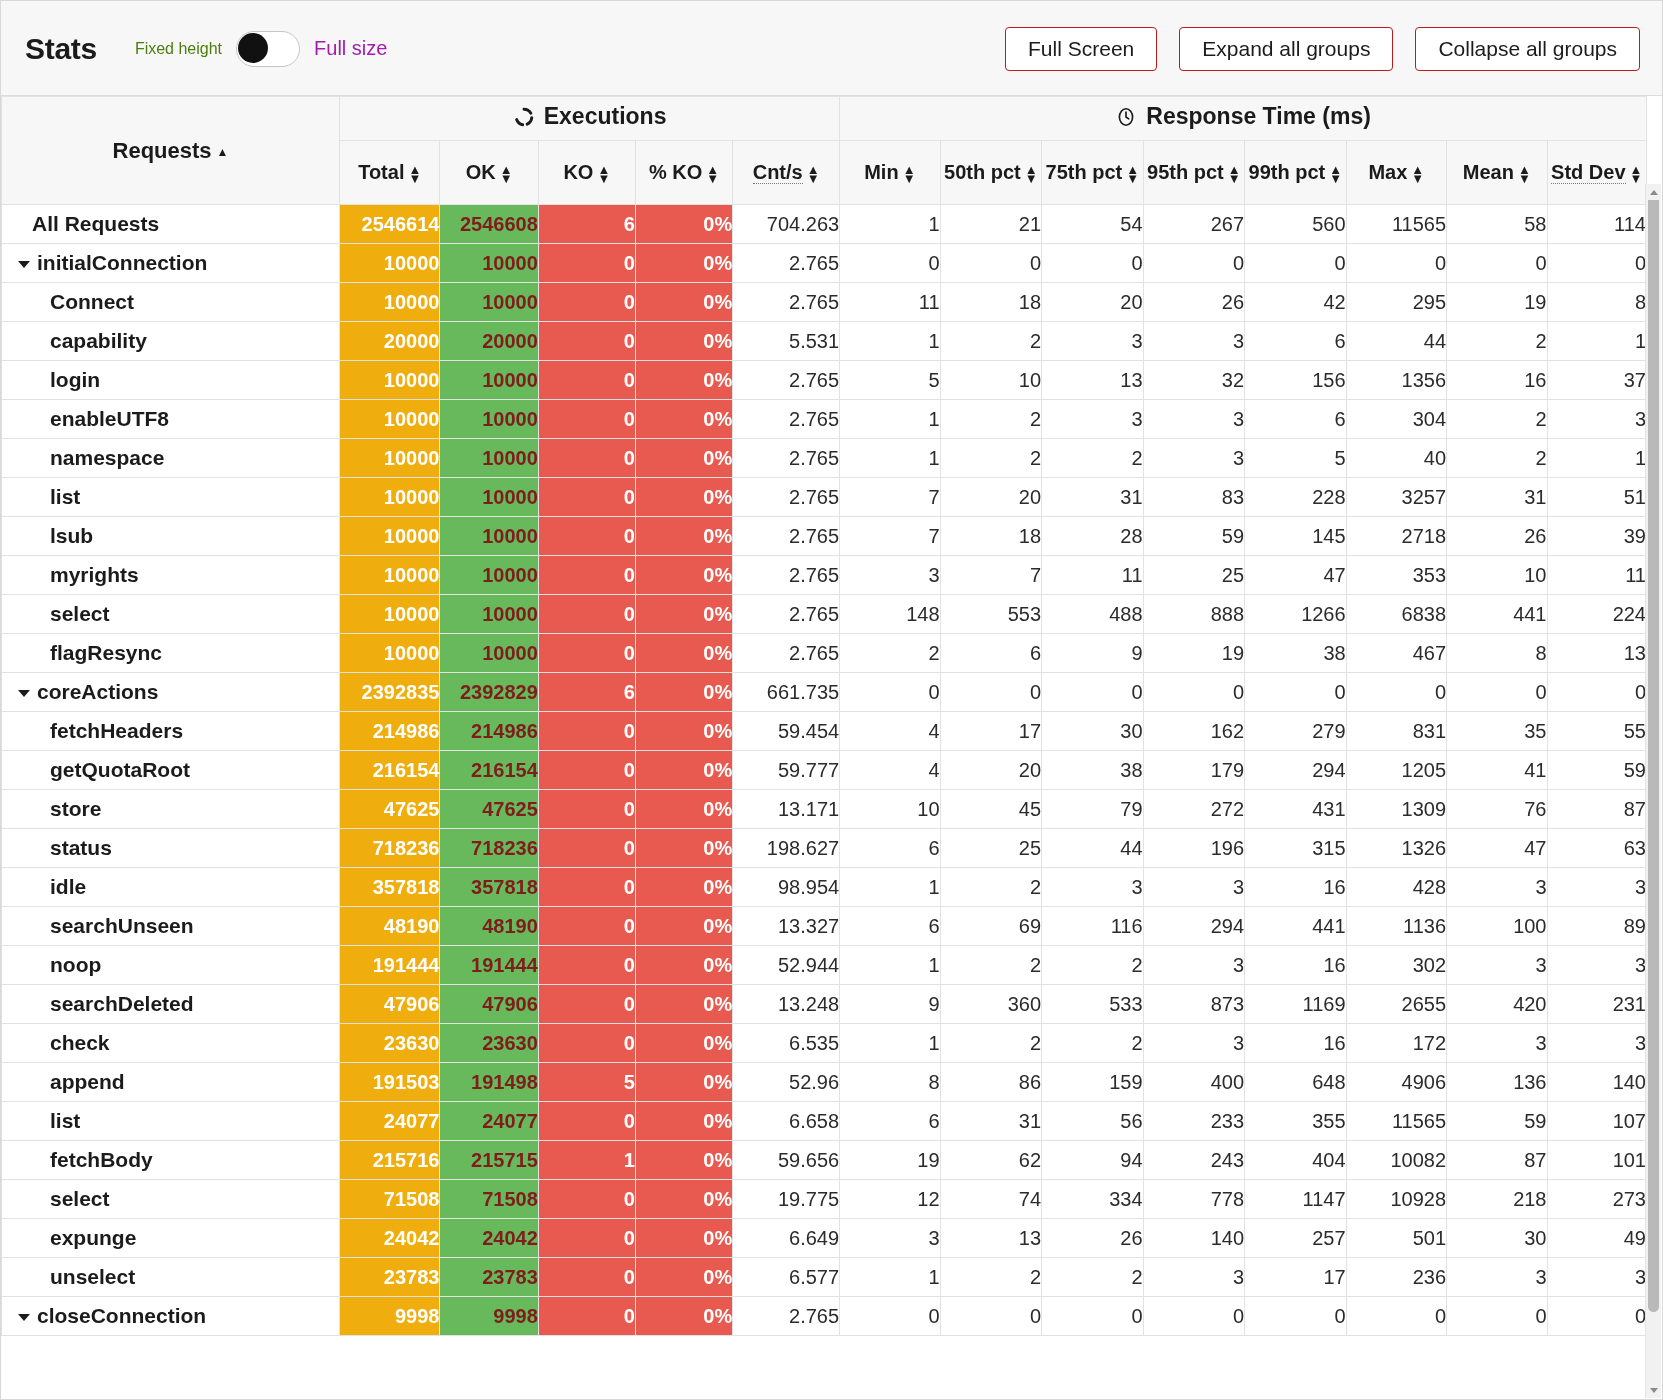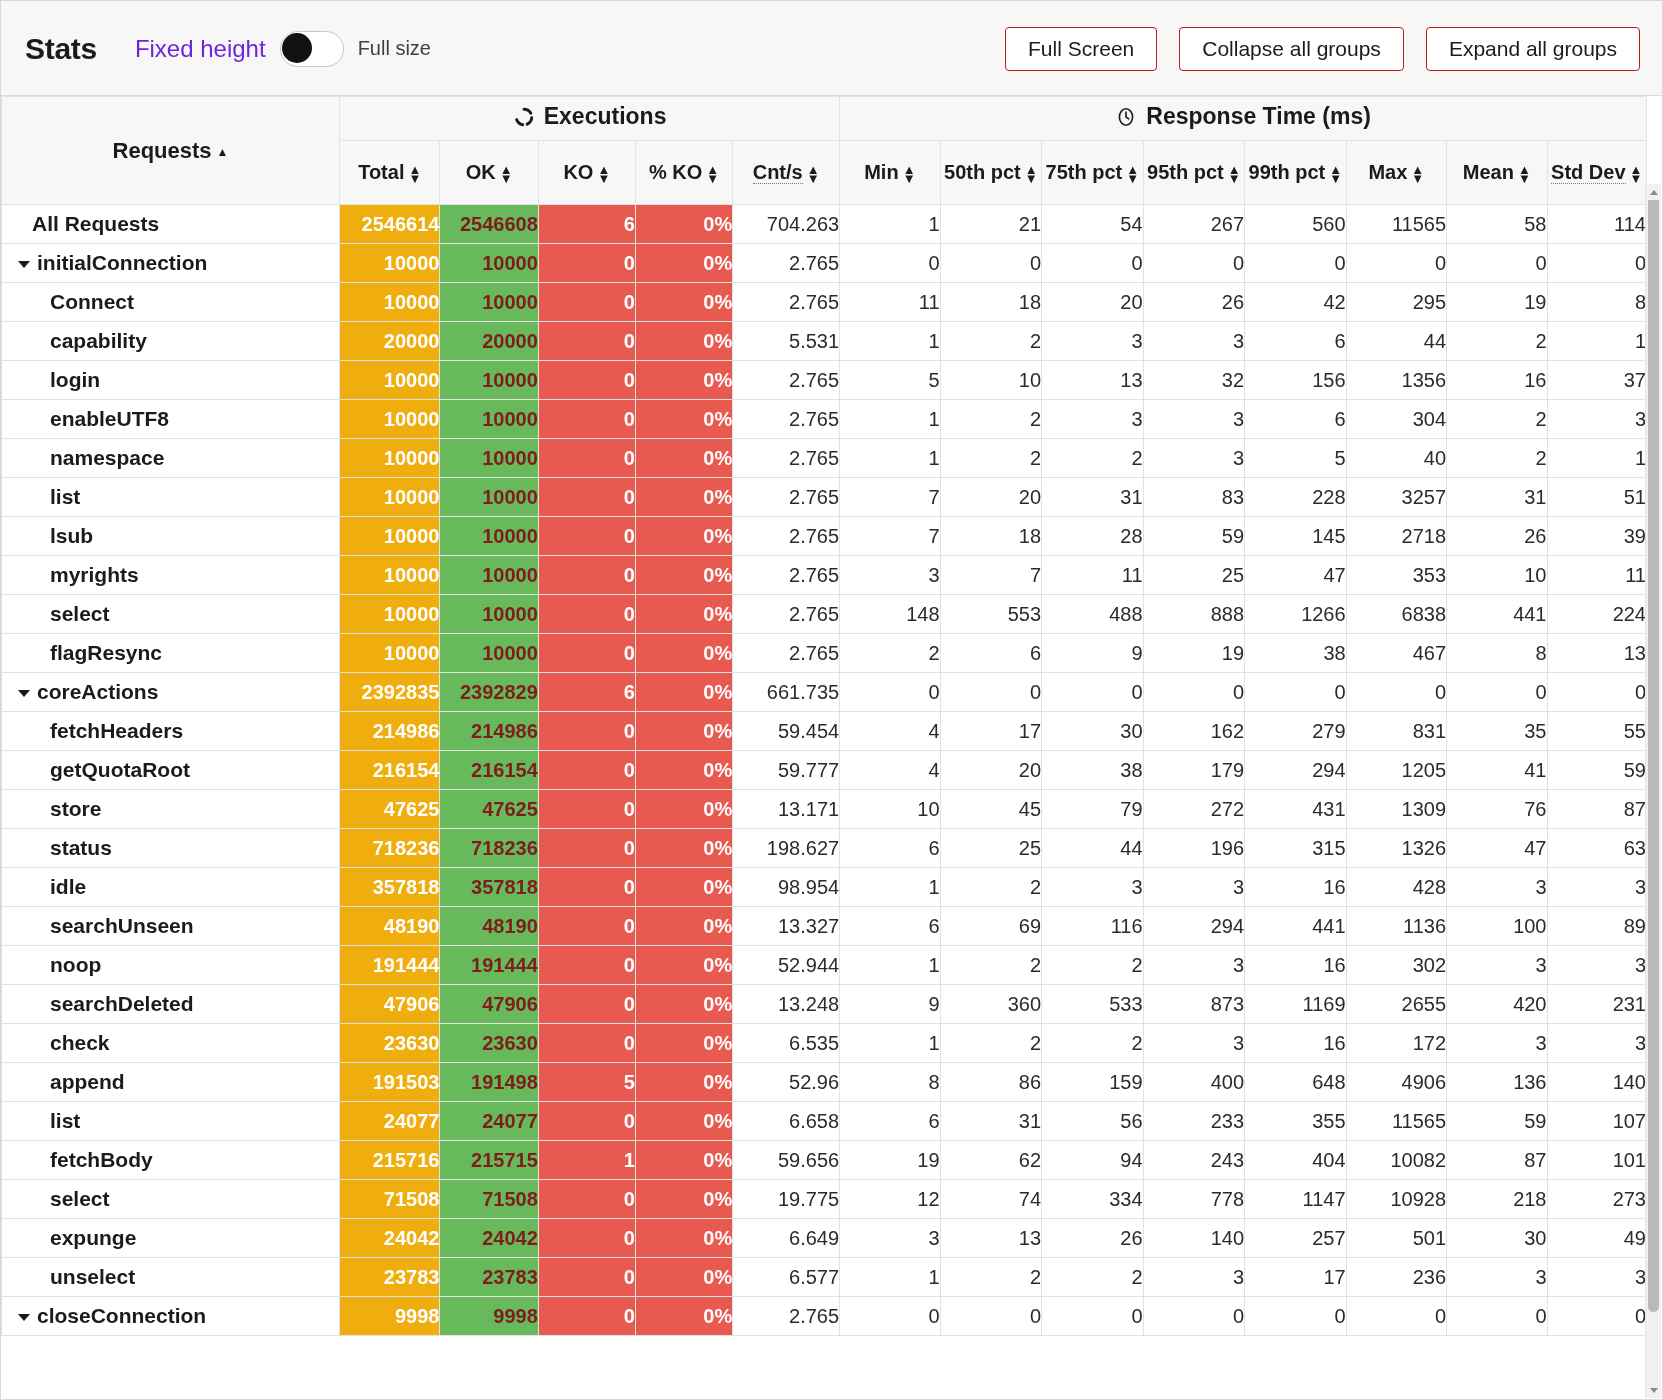--- a/index.html
+++ b/index.html
@@ -34,26 +34,26 @@
     color: #1b1b1b;
     letter-spacing: -0.3px;
     margin-right: 38px;
   }
   .toggle-wrap {
     display: flex;
     align-items: center;
     gap: 14px;
   }
   .toggle-label-on {
-    font-size: 24px;
-    color: #6d28d9;
+    font-size: 16px;
+    color: #4d7c0f;
   }
   .toggle-label-off {
     font-size: 20px;
-    color: #404040;
+    color: #a21caf;
     text-align: right;
   }
   .switch {
     width: 62px;
     height: 34px;
     border-radius: 19px;
     background: #ffffff;
     border: 1px solid #c6c6c6;
     position: relative;
     flex: none;
@@ -231,22 +231,22 @@
     <div class="stats-title">Stats</div>
     <div class="toggle-wrap">
       <span class="toggle-label-on">Fixed height</span>
       <div class="switch">
         <div class="knob"></div>
       </div>
       <span class="toggle-label-off">Full size</span>
     </div>
     <div class="toolbar-spacer"></div>
     <button class="tbtn">Full Screen</button>
+    <button class="tbtn">Expand all groups</button>
     <button class="tbtn">Collapse all groups</button>
-    <button class="tbtn">Expand all groups</button>
   </div>
 
   <div class="table-area">
     <table class="stats">
       <colgroup>
         <col style="width:313px">
         <col style="width:93px">
           <col style="width:91px">
           <col style="width:90px">
           <col style="width:90px">

